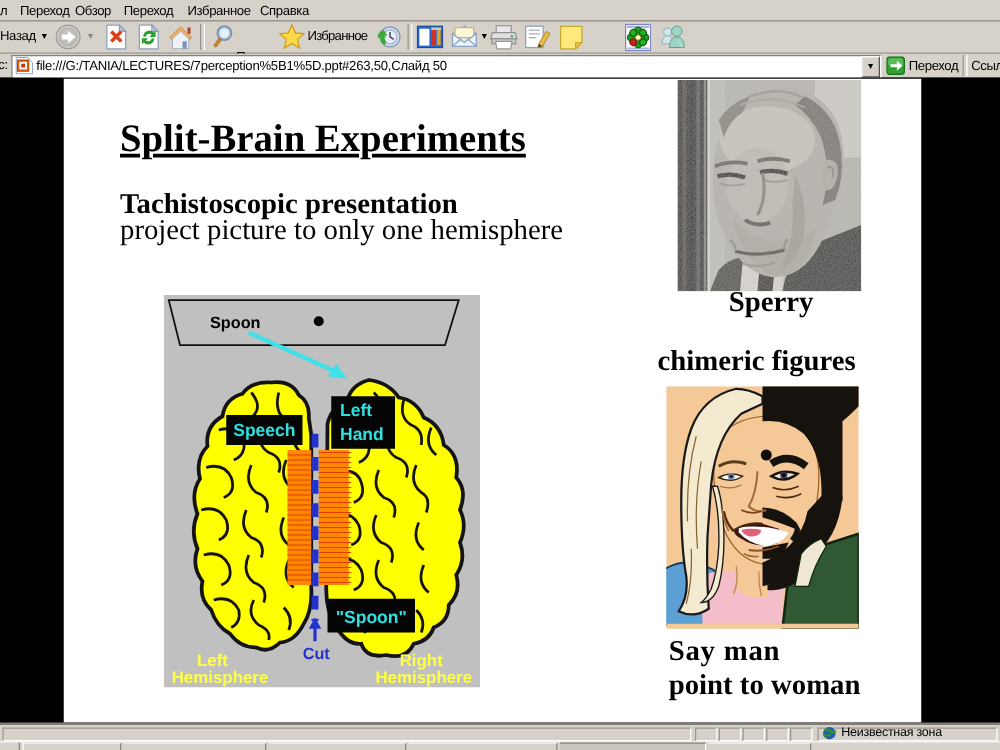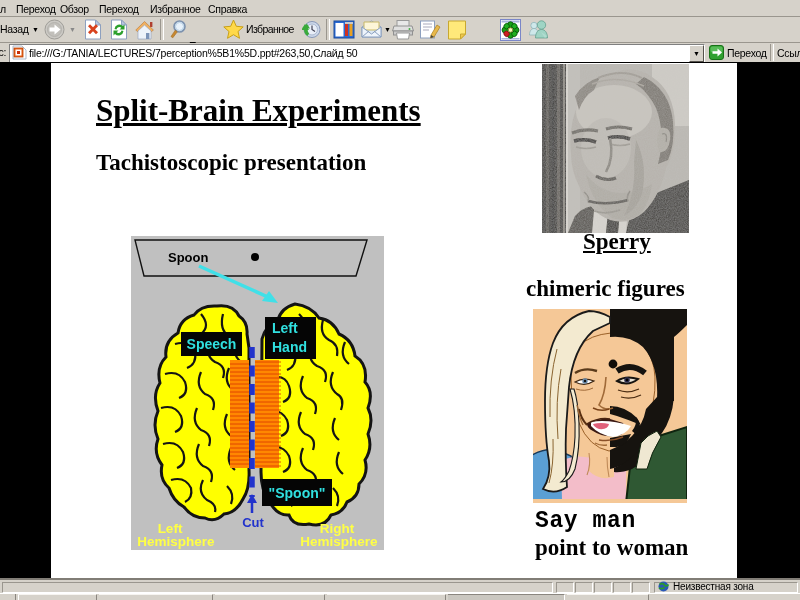--- a/index.html
+++ b/index.html
@@ -151,23 +151,24 @@
 </svg>
 <div class="abs" style="left:727px;top:47px;font-size:10.5px;letter-spacing:-0.3px">Переход</div>
 <div class="sep" style="left:770px;top:44px;height:17px"></div>
 <div class="abs" style="left:777px;top:47px;font-size:10.5px;letter-spacing:-0.3px">Ссылки</div>
 
 <div class="abs" style="left:0;top:62px;width:800px;height:516px;background:#000"></div>
 <div class="abs" style="left:51px;top:63px;width:686px;height:515px;background:#fff"></div>
 
 <div class="abs" style="left:96px;top:93px;font-family:'Liberation Serif',serif;font-size:31px;font-weight:bold;text-decoration:underline">Split-Brain Experiments</div>
 <div class="abs" style="left:96px;top:150px;font-family:'Liberation Serif',serif;font-size:23px;font-weight:bold">Tachistoscopic presentation</div>
-<div class="abs" style="left:583px;top:229px;font-family:'Liberation Serif',serif;font-size:23px;font-weight:bold;text-decoration:underline">Sperry</div>
+<div class="abs" style="left:96px;top:171px;font-family:'Liberation Serif',serif;font-size:23px">project picture to only one hemisphere</div>
+<div class="abs" style="left:583px;top:229px;font-family:'Liberation Serif',serif;font-size:23px;font-weight:bold;">Sperry</div>
 <div class="abs" style="left:526px;top:276px;font-family:'Liberation Serif',serif;font-size:23px;font-weight:bold">chimeric figures</div>
-<div class="abs" style="left:535px;top:508px;font-family:Liberation Mono, monospace;font-size:23px;font-weight:bold;letter-spacing:0.6px">Say man</div>
+<div class="abs" style="left:535px;top:508px;font-family:Liberation Serif, serif;font-size:23px;font-weight:bold;letter-spacing:0.6px">Say man</div>
 <div class="abs" style="left:535px;top:535px;font-family:'Liberation Serif',serif;font-size:23px;font-weight:bold">point to woman</div>
 
 <svg class="abs" style="left:131px;top:236px" width="253" height="314" viewBox="0 0 253 314" id="brain">
   <rect x="0" y="0" width="253" height="314" fill="#c0c0c0"></rect>
 
   <path d="M4 4 H236 L225 40 H13 Z" fill="#c0c0c0" stroke="#111" stroke-width="1.4"></path>
   <text x="37" y="26" font-size="13" font-weight="bold" fill="#000">Spoon</text>
   <circle cx="124" cy="21" r="4" fill="#000"></circle>
 
   <path d="M68 30 L139 62" stroke="#40e0e8" stroke-width="3.5" fill="none"></path>

